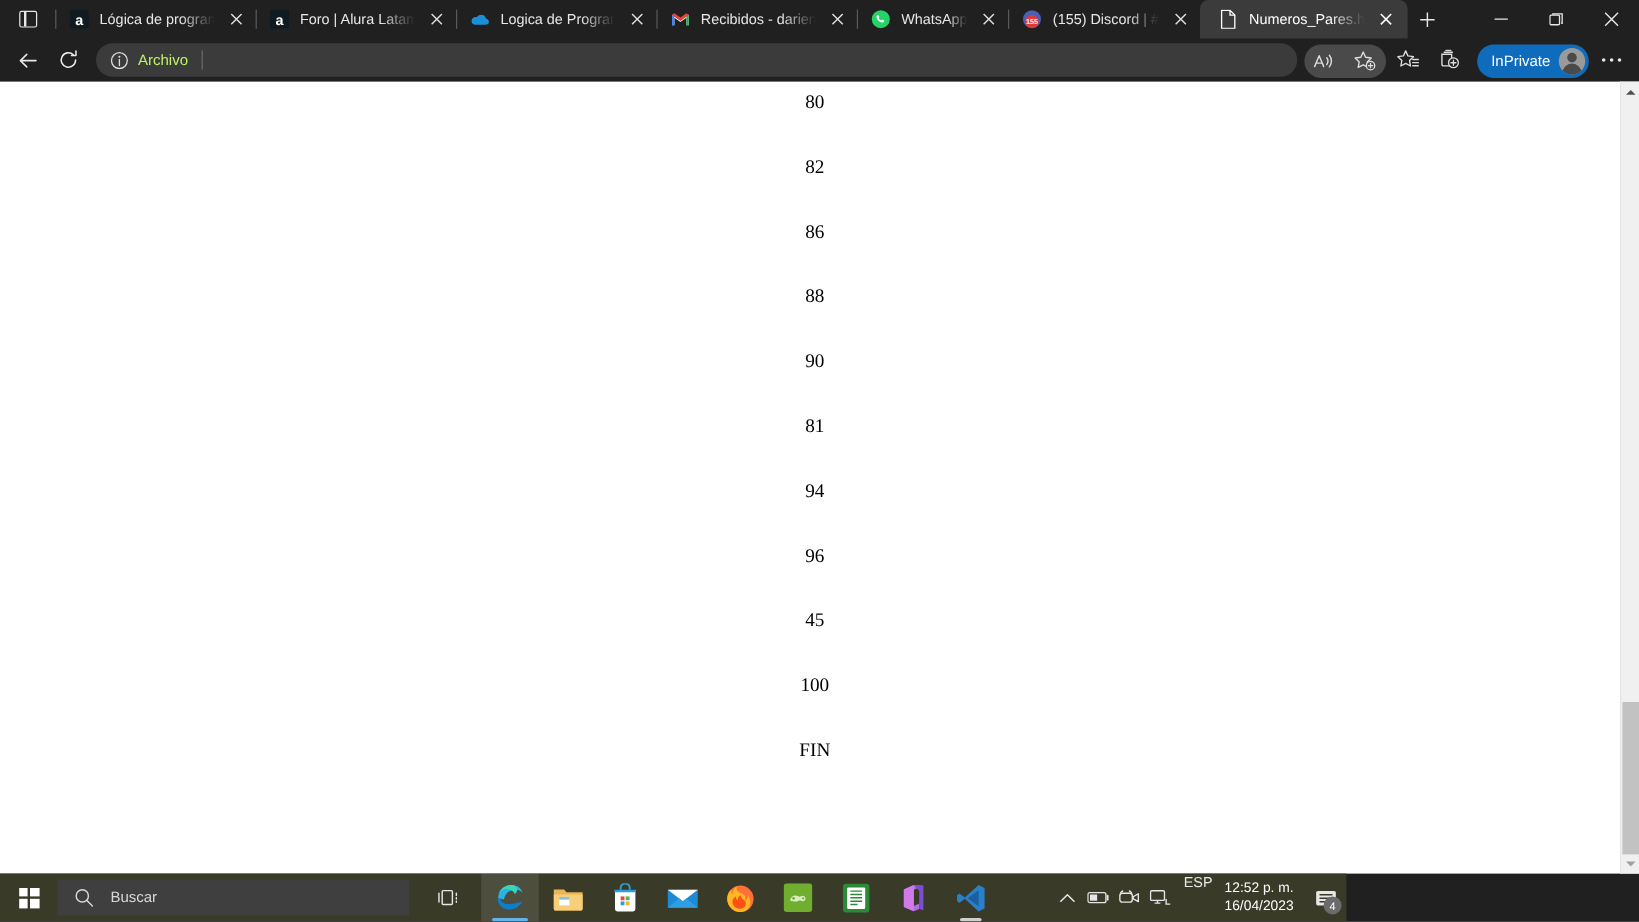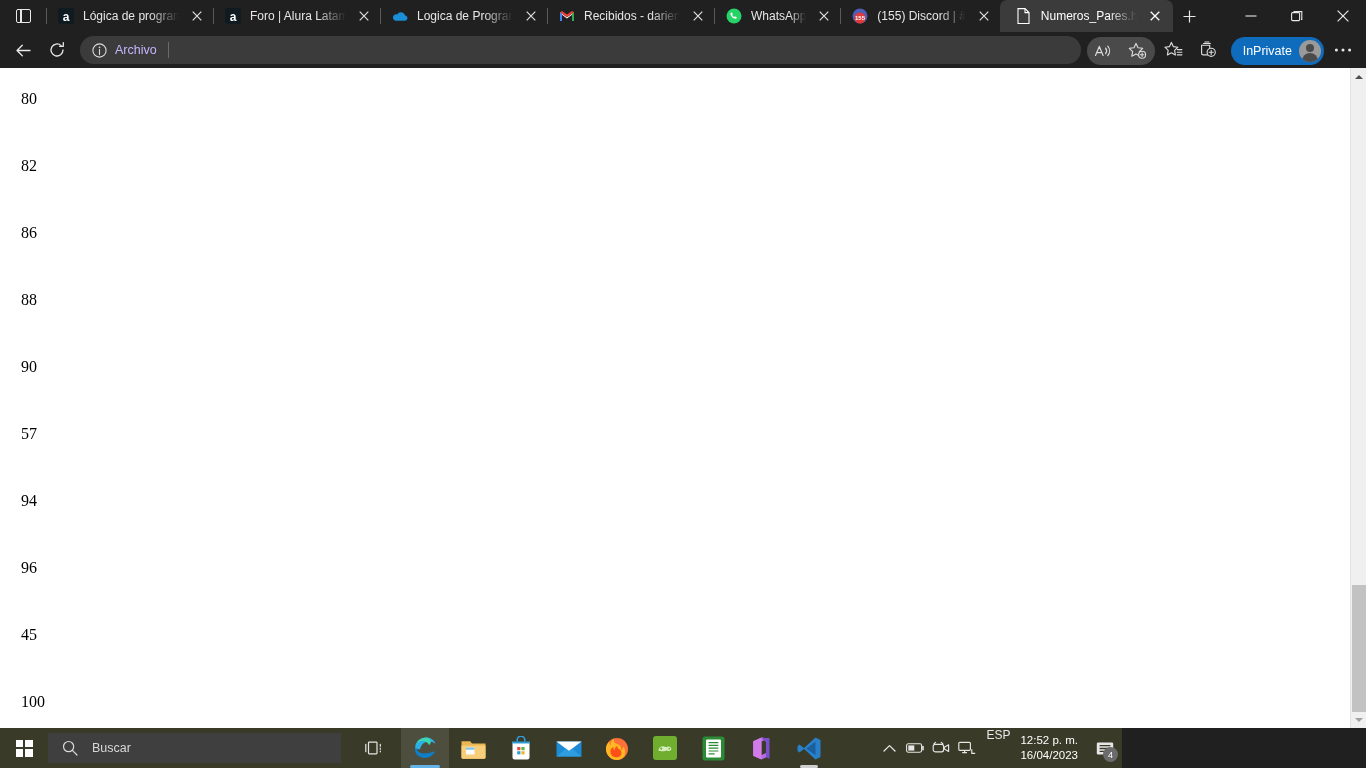--- a/index.html
+++ b/index.html
@@ -73,21 +73,21 @@
   .tbtn{
     width:34px;height:30px;display:flex;align-items:center;justify-content:center;
     border-radius:4px;flex:0 0 34px;
   }
   .omnibox{
     flex:1 1 auto; height:28px; background:#3b3b3b; border-radius:14px;
     display:flex; align-items:center; padding:0 6px 0 10px; margin:0 6px;
     min-width:0;
   }
   .omni-info{ width:18px;height:18px;flex:0 0 18px;margin-right:7px;display:flex;align-items:center;justify-content:center;}
-  .omni-kind{ font-size:12.5px; color:#c4b5fd; white-space:nowrap; flex:0 0 auto; }
+  .omni-kind{ font-size:12.5px; color:#bef264; white-space:nowrap; flex:0 0 auto; }
   .omni-div{ width:1px;height:16px;background:#6a6a6a;margin:0 11px;flex:0 0 1px;}
   .omni-url{ font-size:12.5px; color:#dcdcdc; white-space:nowrap; overflow:hidden; flex:1 1 auto;}
   .omni-right{ display:flex; align-items:flex-end; flex:0 0 auto; }
   .omni-pill{
     display:flex;align-items:center;background:#4a4a4a;border-radius:14px;height:28px;
     margin-right:2px;
   }
   .omni-pill .tbtn{ width:32px; }
   .inprivate{
     display:flex;align-items:center;background:#0f6cbd;border-radius:15px;height:28px;
@@ -110,21 +110,21 @@
   .viewport{
     position:absolute; left:0; top:68px; width:1366px; height:660px;
     background:#ffffff; overflow:hidden;
   }
   .page{
     position:absolute; left:0; top:-9px; width:1350px;
     font-family:"Liberation Serif", serif;
     font-size:16px; color:#000;
     padding-left:8px;
   }
-  .page p{ margin:13px; line-height:54px; height:54px; }
+  .page p{ margin:0; line-height:54px; height:54px;text-align:center; }
 
   
   .vscroll{
     position:absolute; right:0; top:68px; width:16px; height:660px;
     background:#f0f0f0; border-left:1px solid #e4e4e4;
   }
   .vscroll .arrow{
     position:absolute;left:0;width:16px;height:17px;display:flex;align-items:center;justify-content:center;
   }
   .vscroll .arrow.up{ top:0; }
@@ -416,21 +416,21 @@
     </div>
   </div>
 
   <div class="viewport">
     <div class="page">
       <p>80</p>
       <p>82</p>
       <p>86</p>
       <p>88</p>
       <p>90</p>
-      <p>57</p>
+      <p>81</p>
       <p>94</p>
       <p>96</p>
       <p>45</p>
       <p>100</p>
       <p>FIN</p>
     </div>
   </div>
 
   <div class="vscroll">
     <div class="arrow up">

